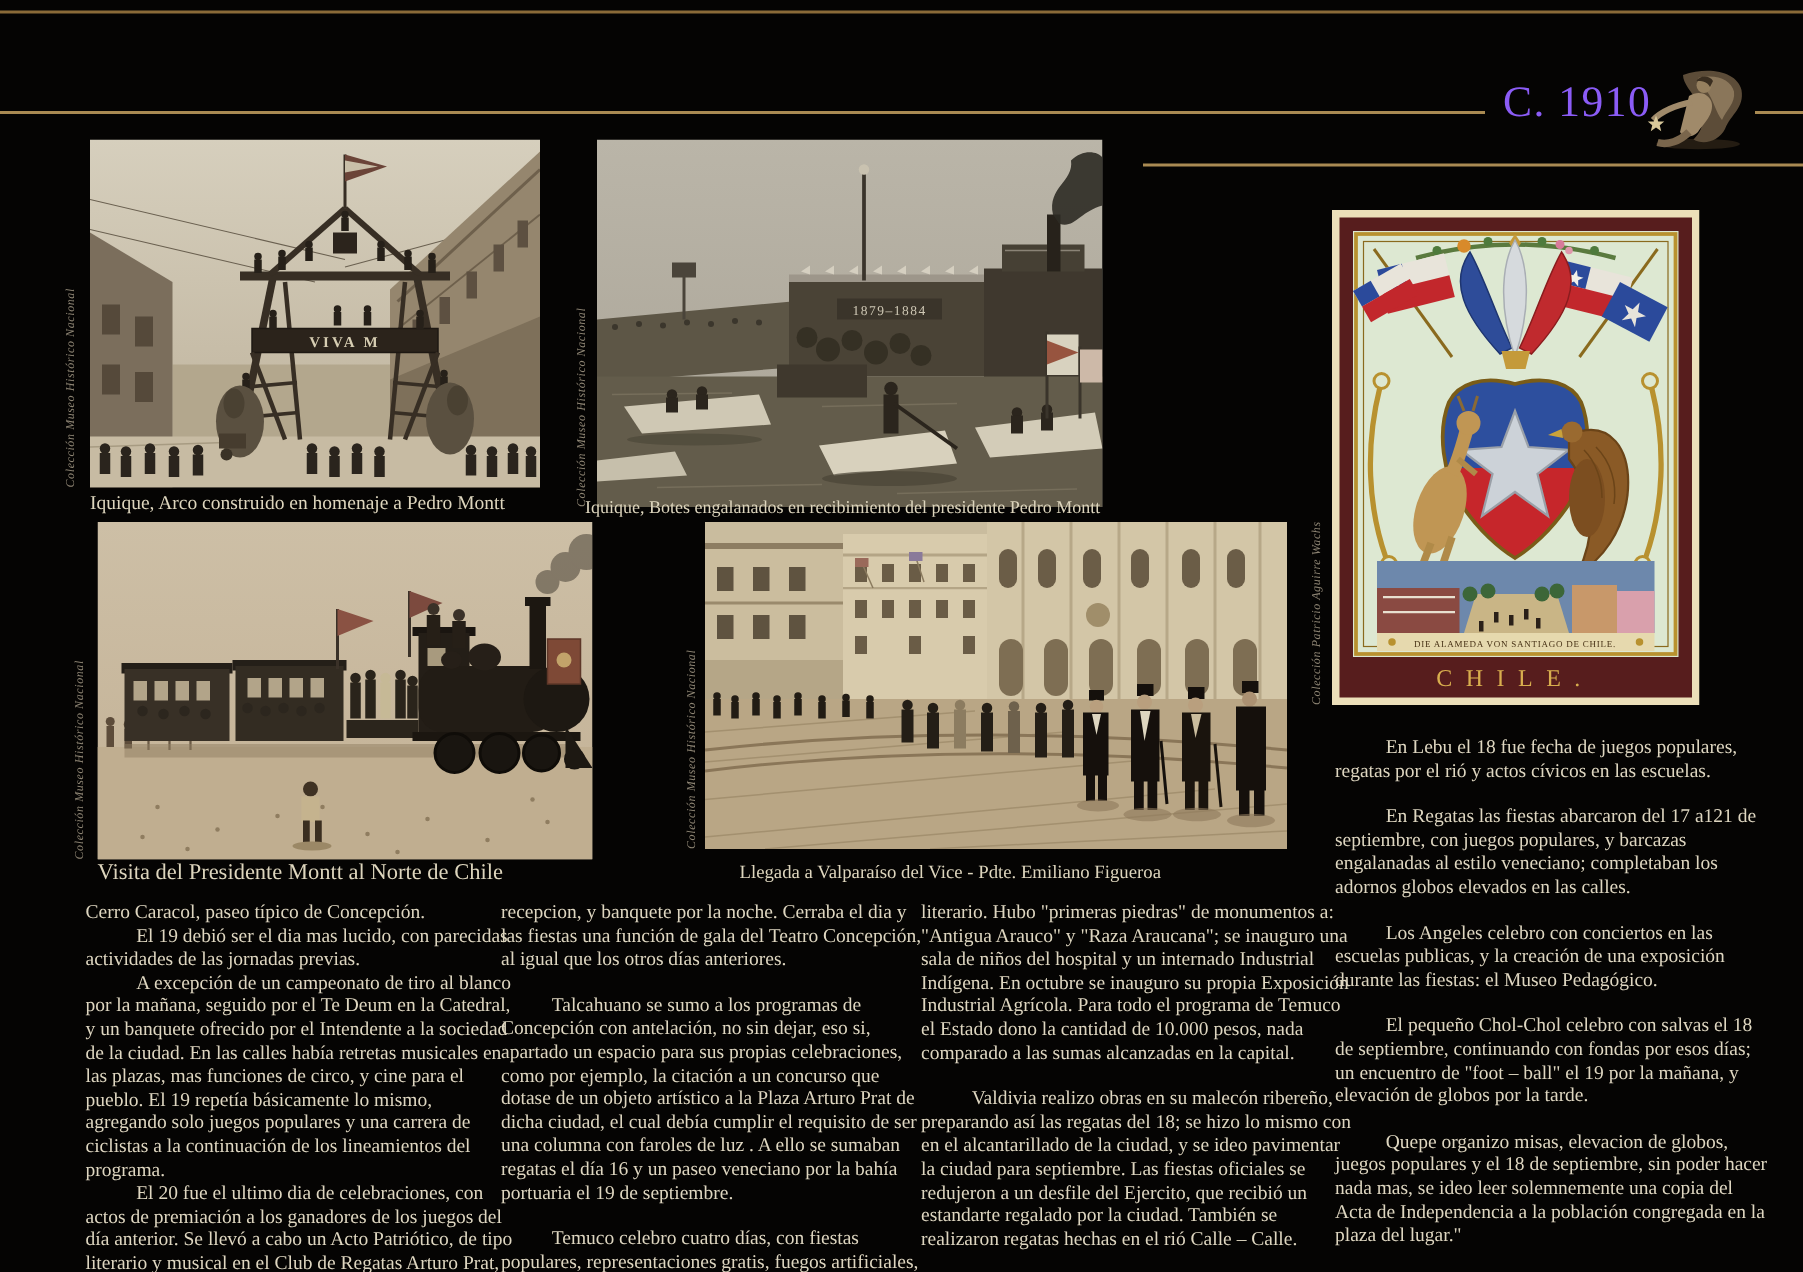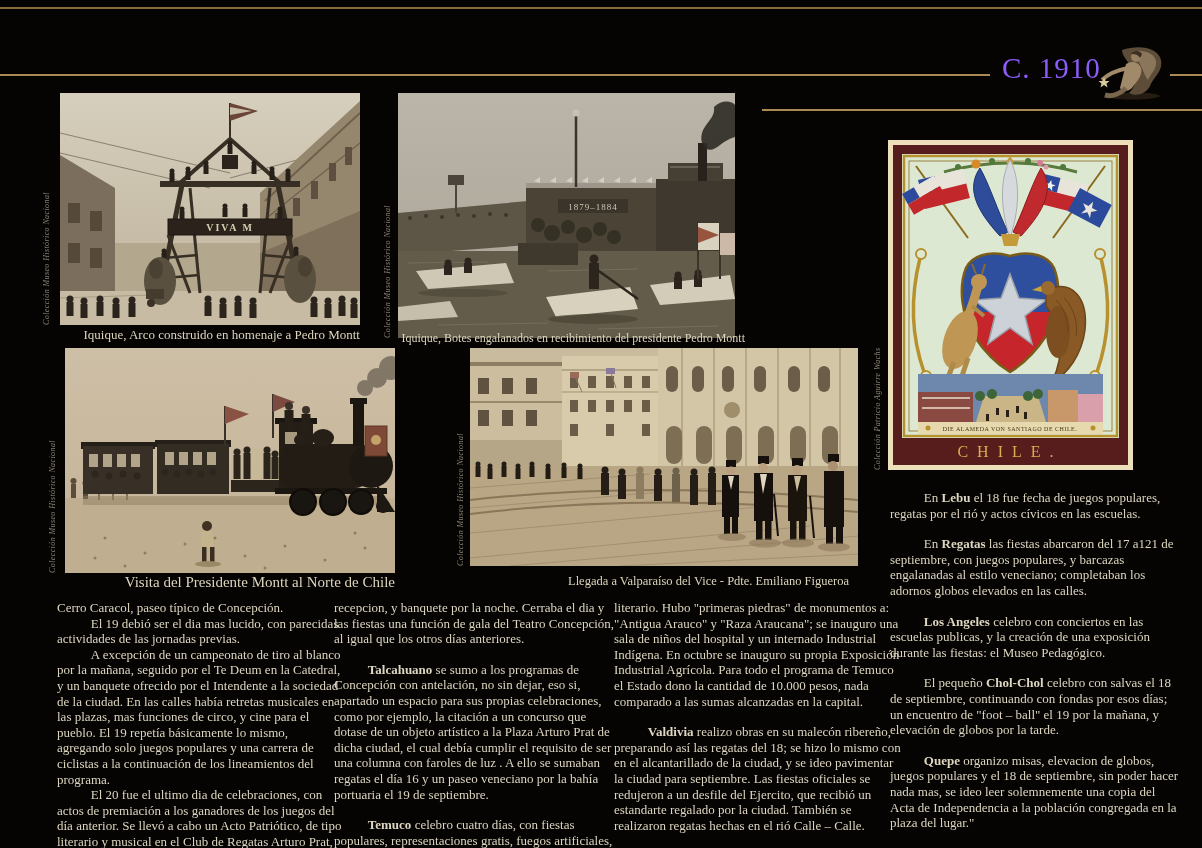--- a/index.html
+++ b/index.html
@@ -2,33 +2,33 @@
 <html><head>
 <meta charset="utf-8">
 <style>
   html,body{margin:0;padding:0;background:#000;}
   .page{position:relative;width:1202px;height:848px;background:#050403;overflow:hidden;
         font-family:"Liberation Serif","DejaVu Serif",serif;}
   .rule{position:absolute;background:#a98a52;height:2px;}
   .rule.thin{height:1.5px;background:#8a6a38;}
   .page-title{position:absolute;left:1002px;top:52px;color:#8b5cf6;font-size:29px;letter-spacing:1px;}
   .photo{position:absolute;display:block;}
-  .caption{position:absolute;color:#ddd5bd;text-align:right;}
+  .caption{position:absolute;color:#ddd5bd;text-align:left;}
   .cap1{left:60px;top:327px;width:300px;font-size:13px;}
   .cap2{left:390px;top:331px;width:355px;font-size:12px;}
   .cap3{left:65px;top:574px;width:330px;font-size:15px;}
-  .cap4{left:454px;top:574px;width:395px;font-size:12.5px;}
+  .cap4{left:493px;top:574px;width:395px;font-size:12.5px;}
   .credit{position:absolute;color:#8d8473;font-size:8px;font-style:italic;letter-spacing:.4px;
           writing-mode:vertical-rl;transform:rotate(180deg);width:12px;overflow:hidden;}
   .col{position:absolute;color:#ded6c0;font-size:13px;line-height:1.2;width:288px;}
   .col p{margin:0;}
   .col p.indent{text-indent:2.6em;}
   .col p.gap{margin-top:15px;}
   .col p.footnote{font-style:italic;font-size:11px;line-height:1.3;margin-top:16px;}
-  .col b{font-weight:bold;}
+  .col b{font-weight:normal;}
 </style>
 </head>
 <body>
 
 <div class="page">
 
   <div class="rule thin" style="left:0;top:7px;width:1202px;"></div>
   <div class="rule" style="left:0;top:74px;width:990px;"></div>
   <div class="rule" style="left:1170px;top:74px;width:32px;"></div>
   <div class="rule" style="left:762px;top:109px;width:440px;"></div>

